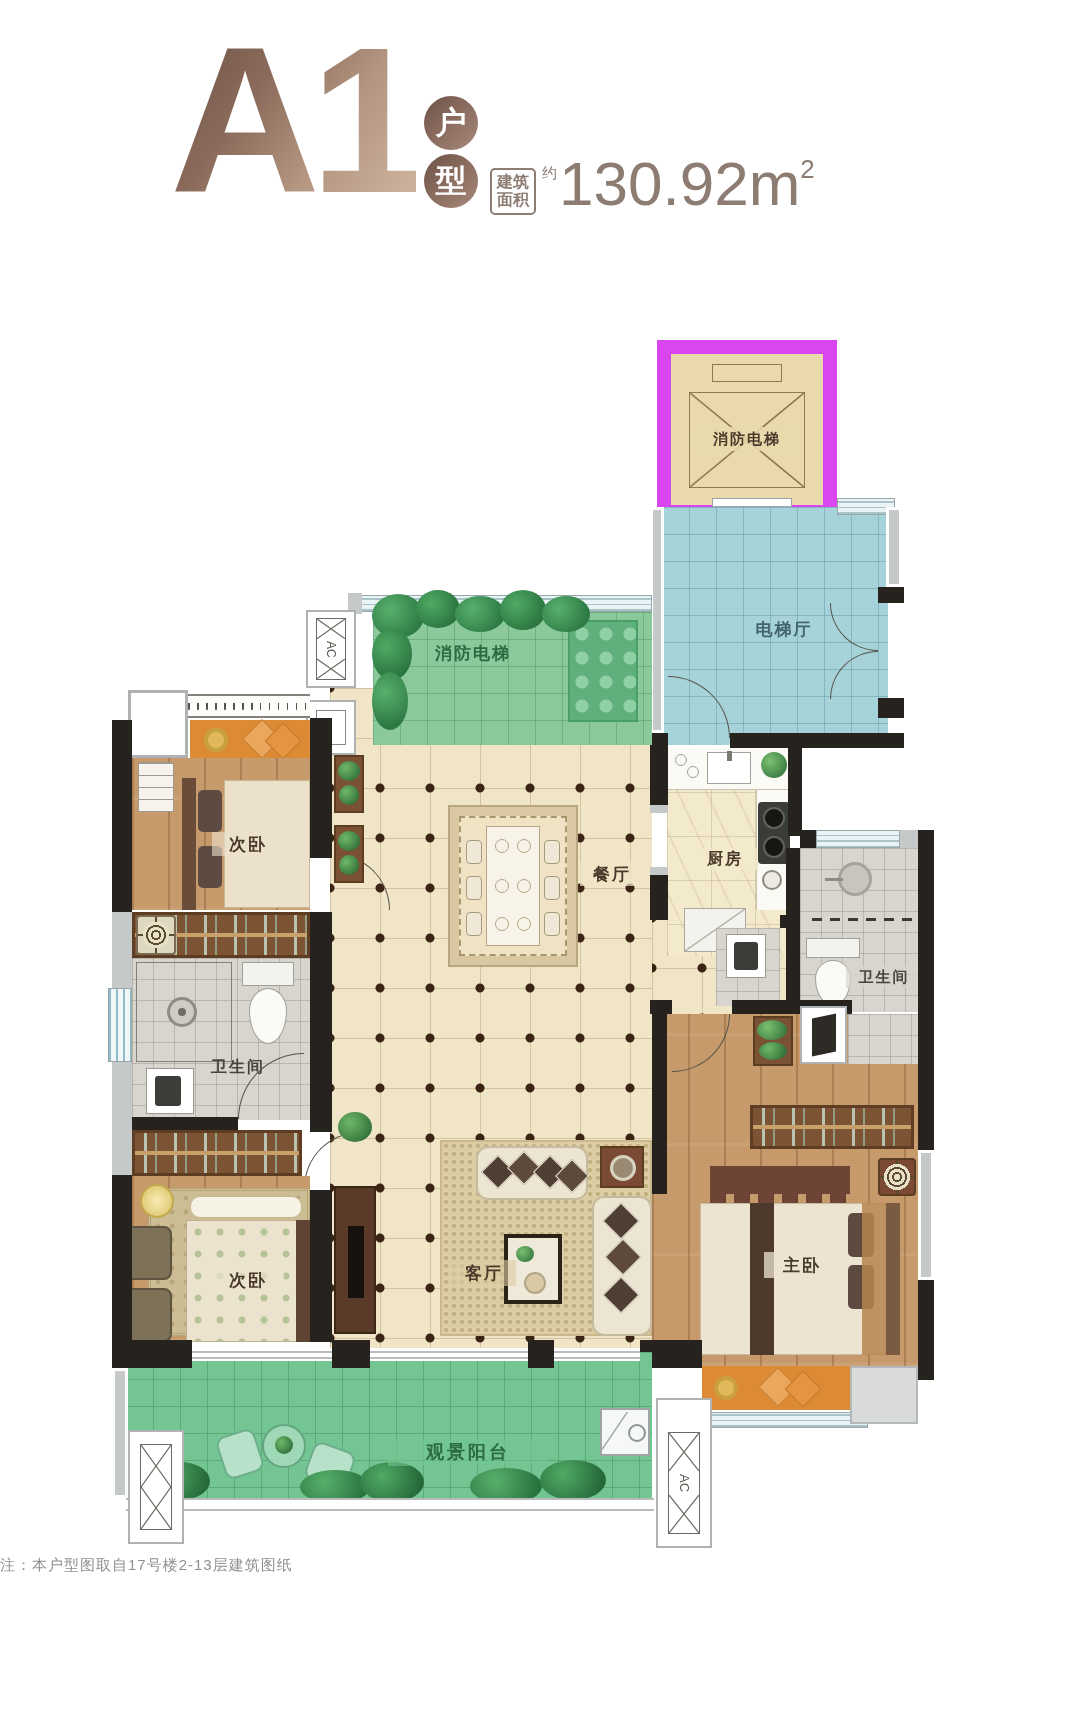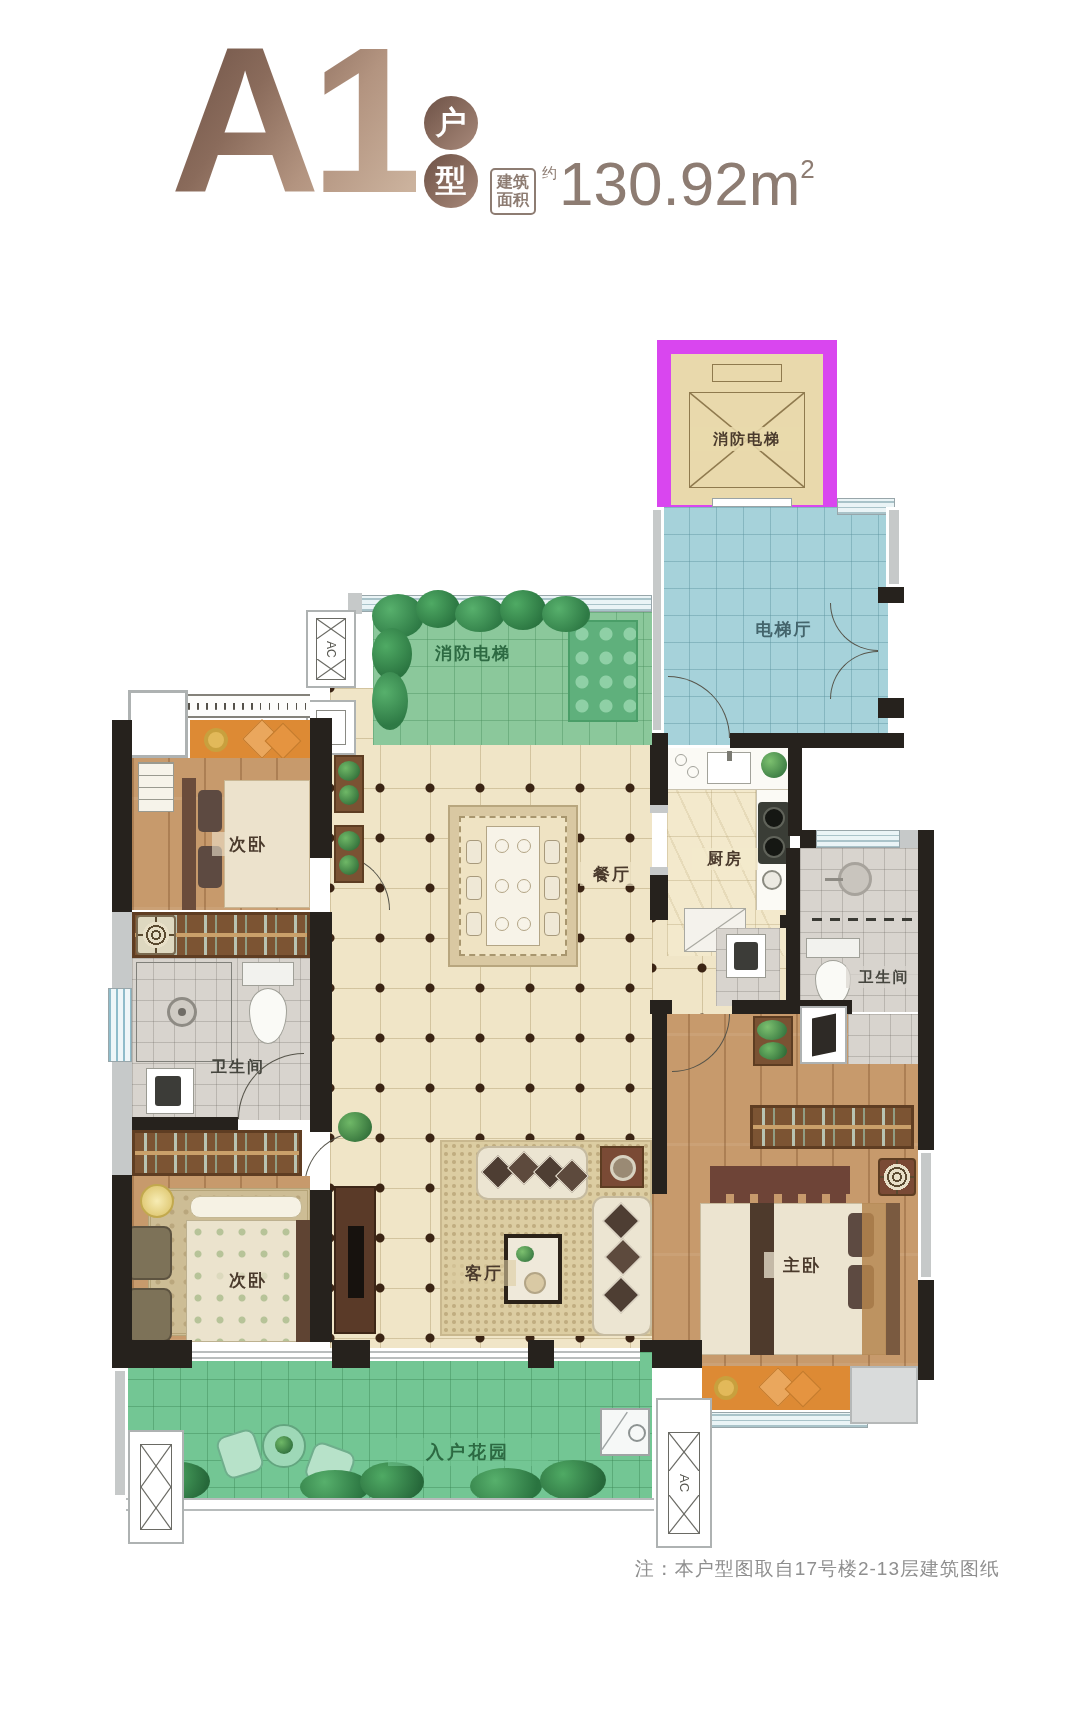--- a/index.html
+++ b/index.html
@@ -382,21 +382,21 @@
     <svg class="xsvg" viewBox="0 0 100 100" preserveAspectRatio="none">
         <line x1="0" y1="90" x2="55" y2="5" stroke="#9fa4a4" stroke-width="1.4" vector-effect="non-scaling-stroke"></line>
       </svg>
   </div>
 
   <div class="blob" style="left:150px;top:1462px;width:60px;height:38px;background:radial-gradient(circle at 35% 35%,#4faa64,#26683a 80%);"></div>
   <div class="blob" style="left:300px;top:1470px;width:70px;height:34px;background:radial-gradient(circle at 35% 35%,#57b06c,#2a7440 80%);"></div>
   <div class="blob" style="left:360px;top:1462px;width:64px;height:40px;background:radial-gradient(circle at 35% 35%,#4faa64,#26683a 80%);"></div>
   <div class="blob" style="left:470px;top:1468px;width:72px;height:36px;background:radial-gradient(circle at 35% 35%,#57b06c,#2a7440 80%);"></div>
   <div class="blob" style="left:540px;top:1460px;width:66px;height:40px;background:radial-gradient(circle at 35% 35%,#4faa64,#26683a 80%);"></div>
-  <div class="rlabel" style="left:388px;top:1438px;width:160px;height:28px;font-size:18px;color:#2c6a42;letter-spacing:3px;background:rgba(115,198,148,.55);">入户花园</div>
+  <div class="rlabel" style="left:388px;top:1438px;width:160px;height:28px;font-size:18px;color:#2c6a42;letter-spacing:3px;background:rgba(115,198,148,.55);">观景阳台</div>
 
   <div class="gfr" style="left:112px;top:1368px;width:16px;height:130px;box-shadow:inset 0 0 0 3px #ffffff;"></div>
   <div class="abs" style="left:126px;top:1498px;width:528px;height:13px;background:#ffffff;border-top:2.5px solid #b7bbbb;border-bottom:2.5px solid #b7bbbb;box-sizing:border-box;"></div>
 
   <div class="whitebox" style="left:128px;top:1430px;width:56px;height:114px;"></div>
   <div class="abs" style="left:140px;top:1444px;width:32px;height:86px;border:1.5px solid #6a6a64;box-sizing:border-box;background:#fff;display:flex;flex-direction:column;">
     <div style="flex:1;position:relative;">
       <svg class="xsvg" viewBox="0 0 100 100" preserveAspectRatio="none">
           <line x1="0" y1="0" x2="100" y2="100" stroke="#6a6a64" stroke-width="1.2" vector-effect="non-scaling-stroke"></line>
           <line x1="100" y1="0" x2="0" y2="100" stroke="#6a6a64" stroke-width="1.2" vector-effect="non-scaling-stroke"></line>
@@ -422,13 +422,13 @@
     <div style="flex:1;position:relative;">
       <svg class="xsvg" viewBox="0 0 100 100" preserveAspectRatio="none">
           <line x1="0" y1="0" x2="100" y2="100" stroke="#6a6a64" stroke-width="1.2" vector-effect="non-scaling-stroke"></line>
           <line x1="100" y1="0" x2="0" y2="100" stroke="#6a6a64" stroke-width="1.2" vector-effect="non-scaling-stroke"></line>
         </svg>
     </div>
   </div>
 
 </div>
 
-<div class="abs" style="left:0;top:1556px;width:1000px;text-align:right;font-size:19px;color:#8f8f8f;letter-spacing:1px;">注：本户型图取自17号楼2-13层建筑图纸</div>
+<div class="abs" style="left:0;top:1556px;width:1000px;text-align:left;font-size:15px;color:#8f8f8f;letter-spacing:1px;">注：本户型图取自17号楼2-13层建筑图纸</div>
 
 </body></html>

